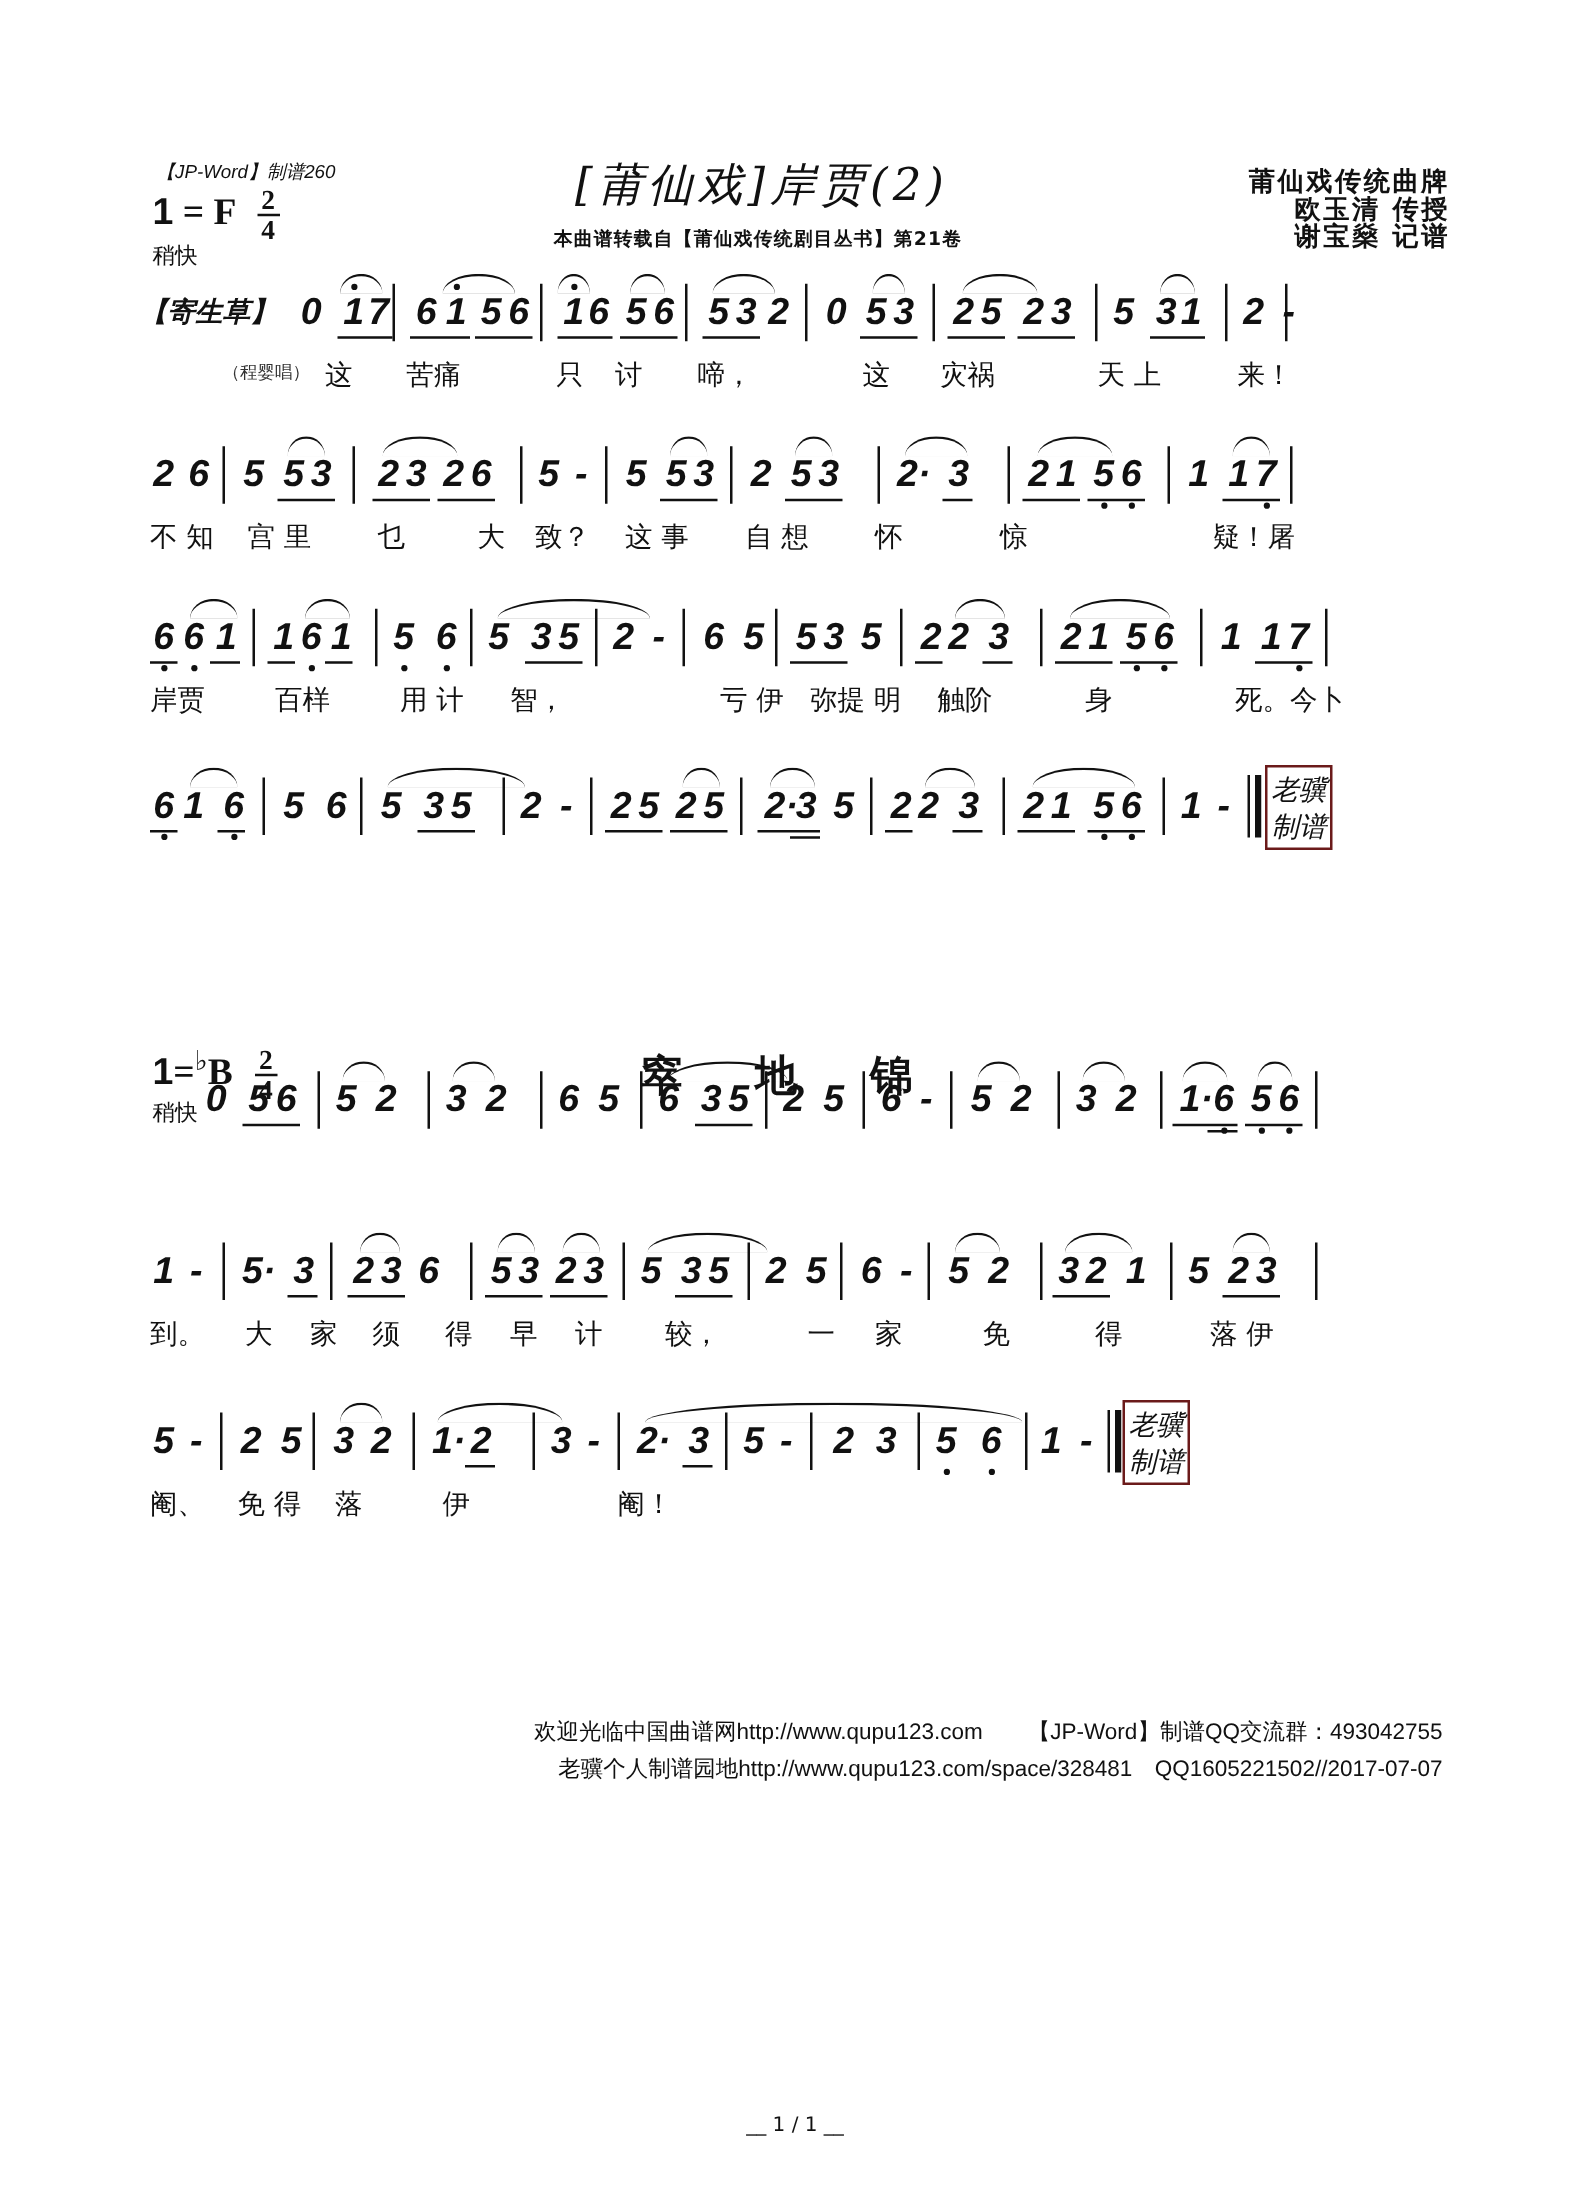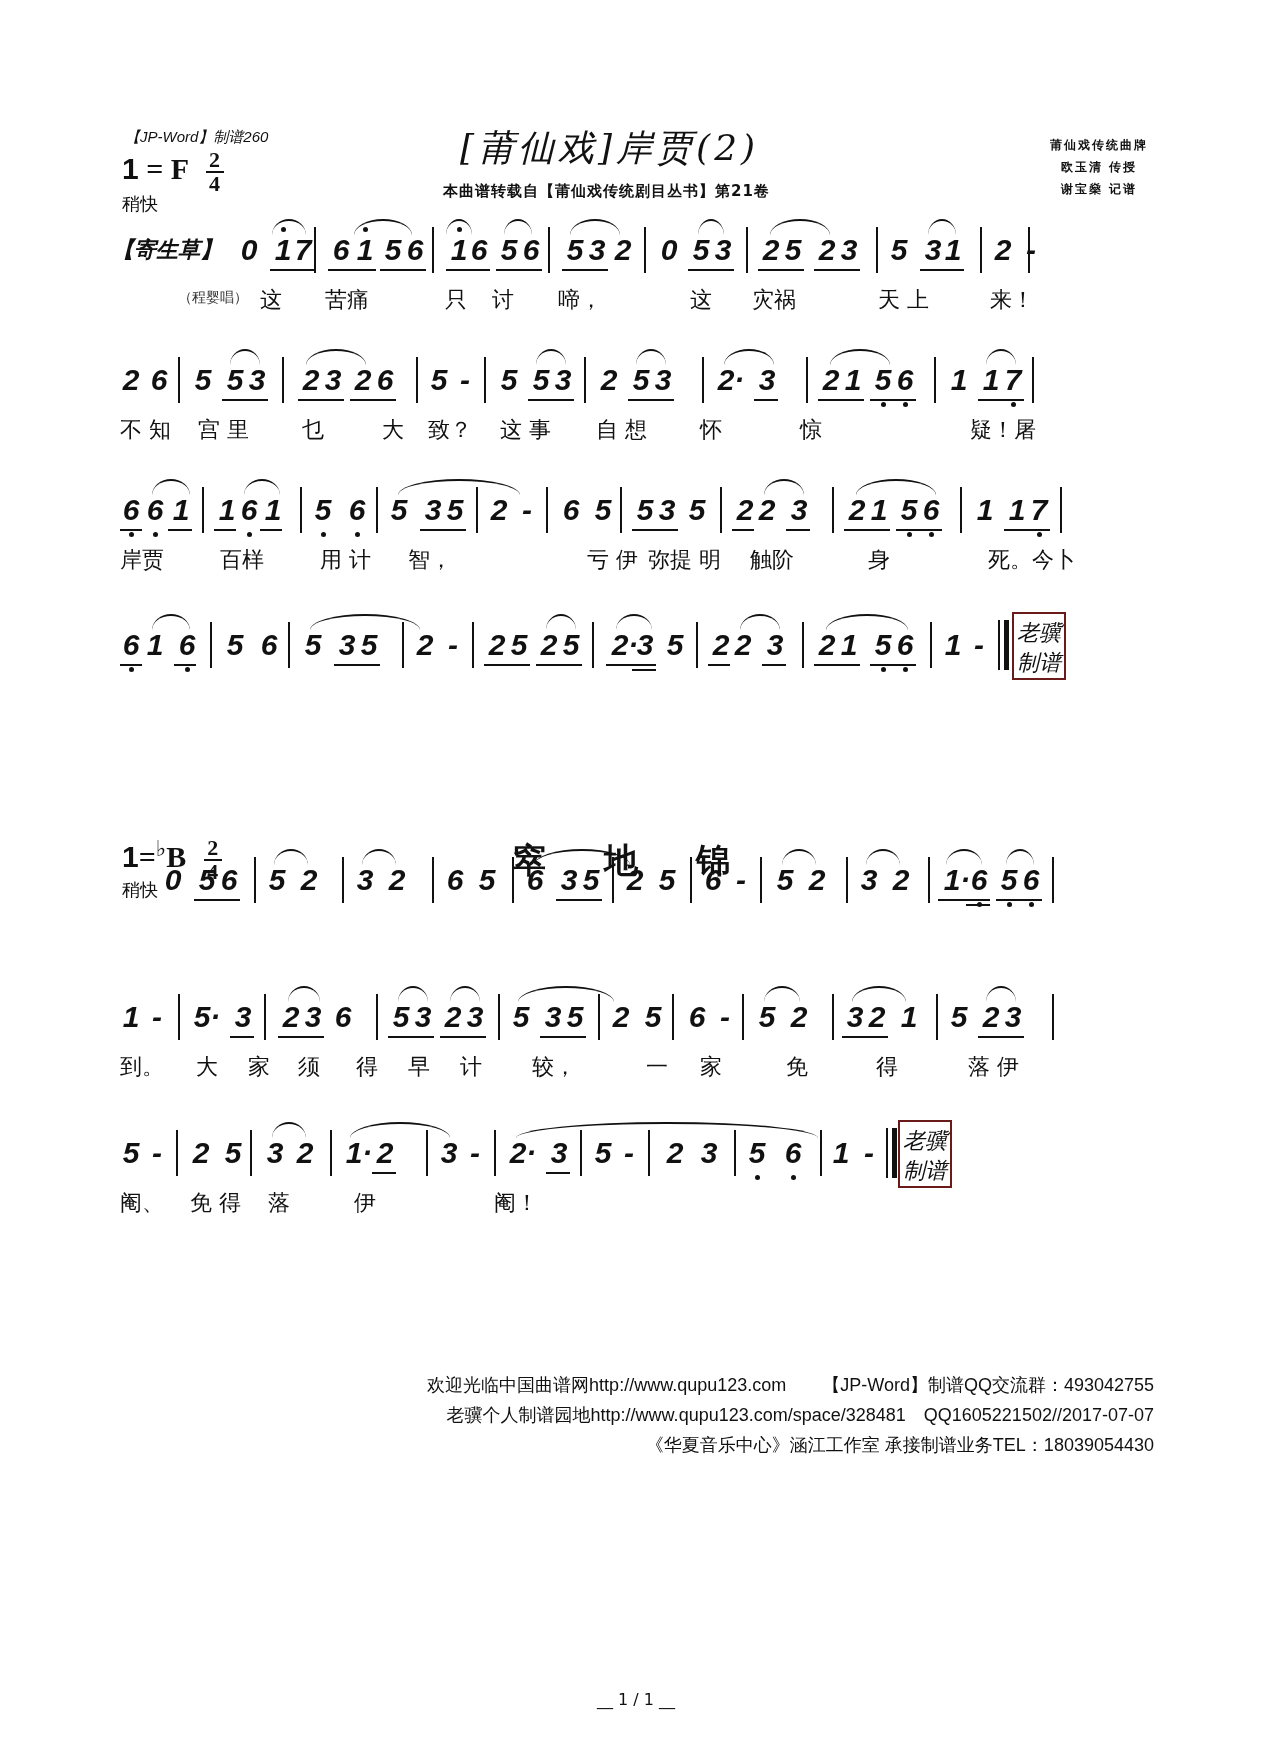--- a/index.html
+++ b/index.html
@@ -8,21 +8,21 @@
   .abs { position:absolute; }
   .maker { left:125px; top:128px; font-size:15px; font-style:italic; font-family:"Liberation Sans",sans-serif; }
   .key { font-family:"Liberation Serif",serif; font-weight:bold; font-size:30px; }
   .key .one { font-family:"Liberation Sans",sans-serif; }
   .frac { display:inline-block; vertical-align:middle; text-align:center; font-family:"Liberation Serif",serif; font-weight:bold; font-size:22px; line-height:20px; margin-left:10px; }
   .frac span { display:block; }
   .frac .bar { border-top:2px solid #111; width:18px; margin:1px auto; }
   .tempo { font-size:18px; }
   .title { font-family:"DejaVu Serif","Liberation Serif",serif; font-size:36px; letter-spacing:4px; }
   .subtitle { font-size:15px; font-weight:bold; letter-spacing:1px;margin-left:25px; }
-  .credits { right:124px; top:134px; text-align:center; font-size:12px; font-weight:bold; line-height:22px; letter-spacing:2px; }
+  .credits { right:112px; top:134px; text-align:right; font-size:21px; font-weight:bold; line-height:22px; letter-spacing:2px; }
   .title2 { font-size:34px; font-weight:bold; letter-spacing:58px; font-family:"DejaVu Serif",serif; }
 
   .staff { position:absolute; left:120px; width:1040px; }
   .notes-row { position:relative; height:80px;font-style:italic; }
   .lyrics-row { position:relative; height:34px; font-size:22px; }
   .tok { position:absolute; top:28px; font-family:"Liberation Sans",sans-serif; font-weight:bold; font-size:30px; text-align:center; width:22px; line-height:34px; }
   .tok .hi { position:absolute; left:9px; top:-6px; width:5px; height:5px; border-radius:50%; background:#111; }
   .tok .lo { position:absolute; left:9px; bottom:-10px; width:5px; height:5px; border-radius:50%; background:#111; }
   .uline { position:absolute; height:2px; background:#111; }
   .barline { position:absolute; top:22px; width:2px; height:46px; background:#111; }
@@ -258,21 +258,21 @@
         <div class="tok" style="left: 886px;"><span>1</span></div>
         <div class="tok" style="left: 908px;"><span>7</span><div class="lo"></div></div>
         <div class="uline" style="left: 884px; width: 46px; top: 64px;"></div>
         <div class="barline" style="left: 940px;"></div>
       </div>
       <div class="lyrics-row">
         <div class="lyr" style="left: 0px;">岸贾</div>
         <div class="lyr" style="left: 100px;">百样</div>
         <div class="lyr" style="left: 200px;">用 计</div>
         <div class="lyr" style="left: 288px;">智，</div>
-        <div class="lyr" style="left: 456px; margin-left: 11px;">亏 伊</div>
+        <div class="lyr" style="left: 456px;">亏 伊</div>
         <div class="lyr" style="left: 528px;">弥提 明</div>
         <div class="lyr" style="left: 630px;">触阶</div>
         <div class="lyr" style="left: 748px;">身</div>
         <div class="lyr" style="left: 868px;">死。今卜</div>
       </div>
     </div>
     <div class="staff" style="top: 600px;">
       <div class="notes-row">
         <div class="tok" style="left: 0px;"><span>6</span><div class="lo"></div></div>
         <div class="uline" style="left: 0px; width: 22px; top: 64px;"></div>
@@ -499,15 +499,14 @@
         <div class="lyr" style="left: 148px;">落</div>
         <div class="lyr" style="left: 234px;">伊</div>
         <div class="lyr" style="left: 374px;">阉！</div>
       </div>
     </div>
   </div>
 
 <div class="abs footer" style="top:1370px;">
   <div>欢迎光临中国曲谱网http://www.qupu123.com　　【JP-Word】制谱QQ交流群：493042755</div>
   <div>老骥个人制谱园地http://www.qupu123.com/space/328481　QQ1605221502//2017-07-07</div>
-  <div>《华夏音乐中心》涵江工作室  承接制谱业务TEL：18039054430</div>
 </div>
 <div class="abs page">__ 1 / 1 __</div>
 
 </body></html>

